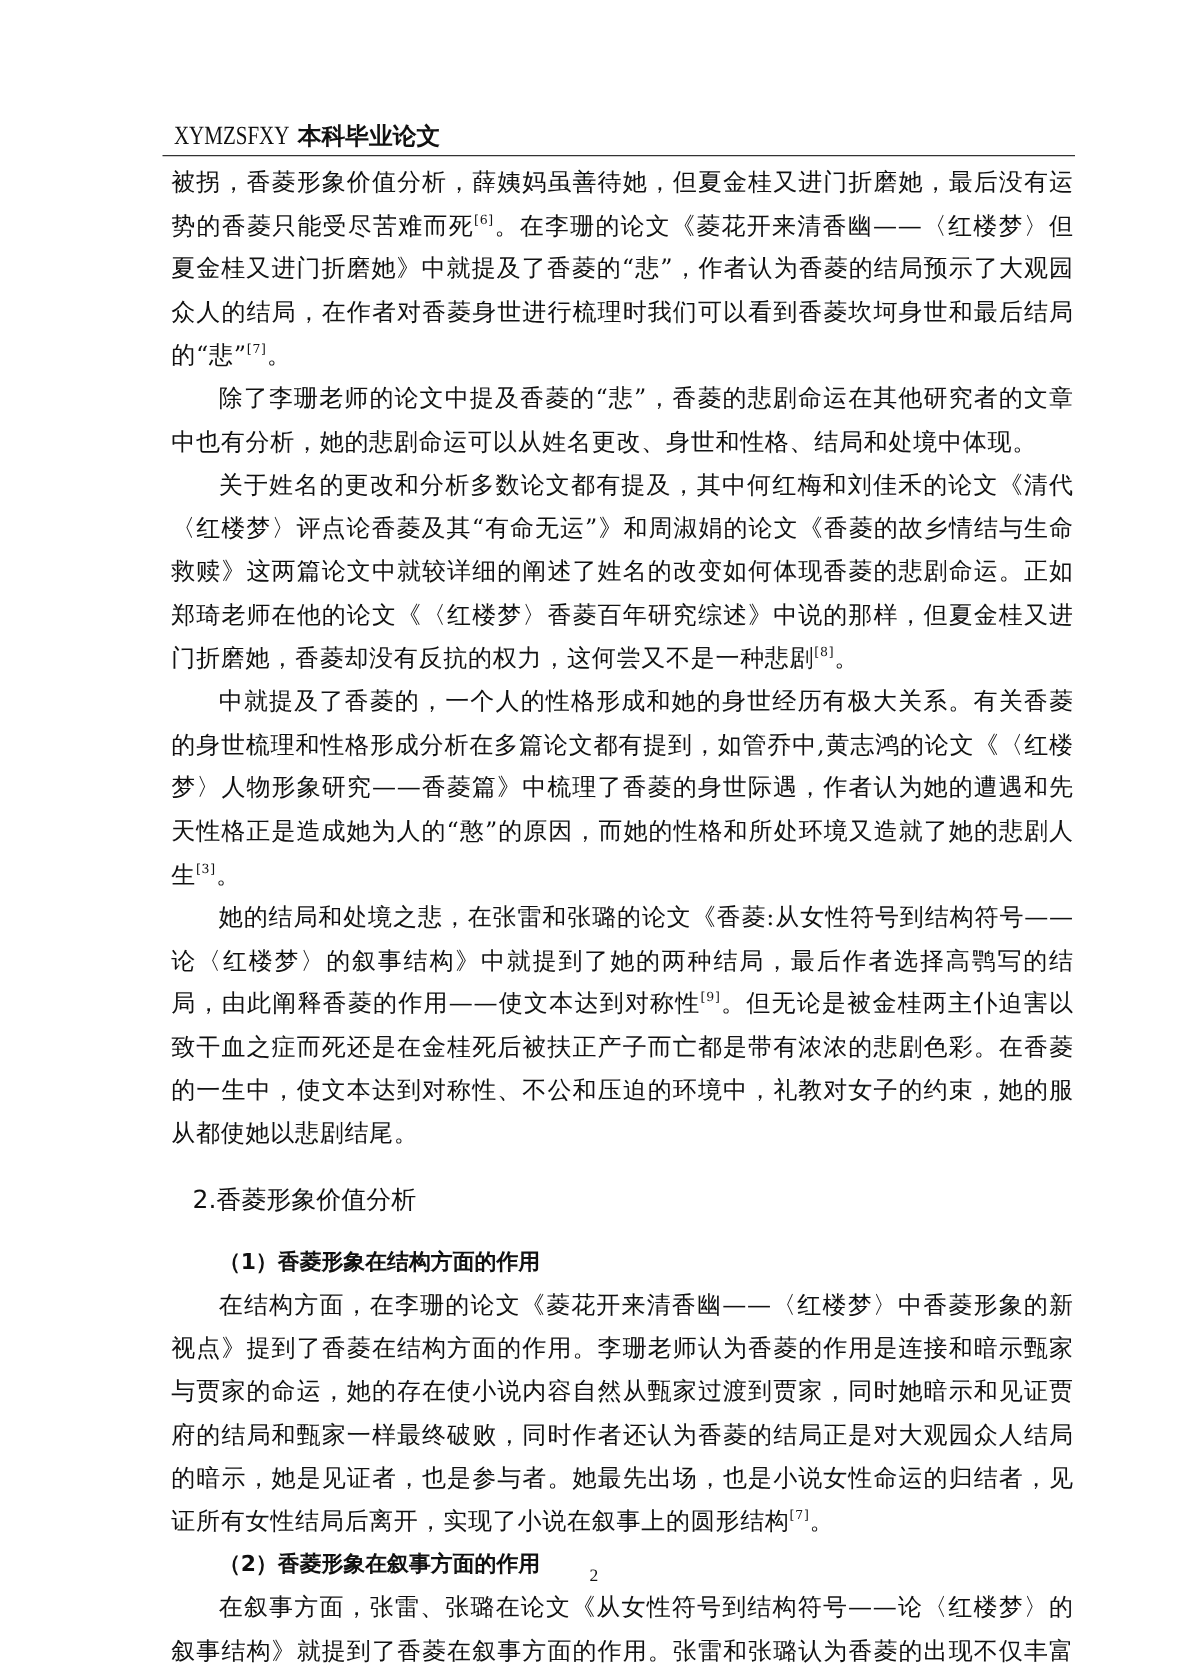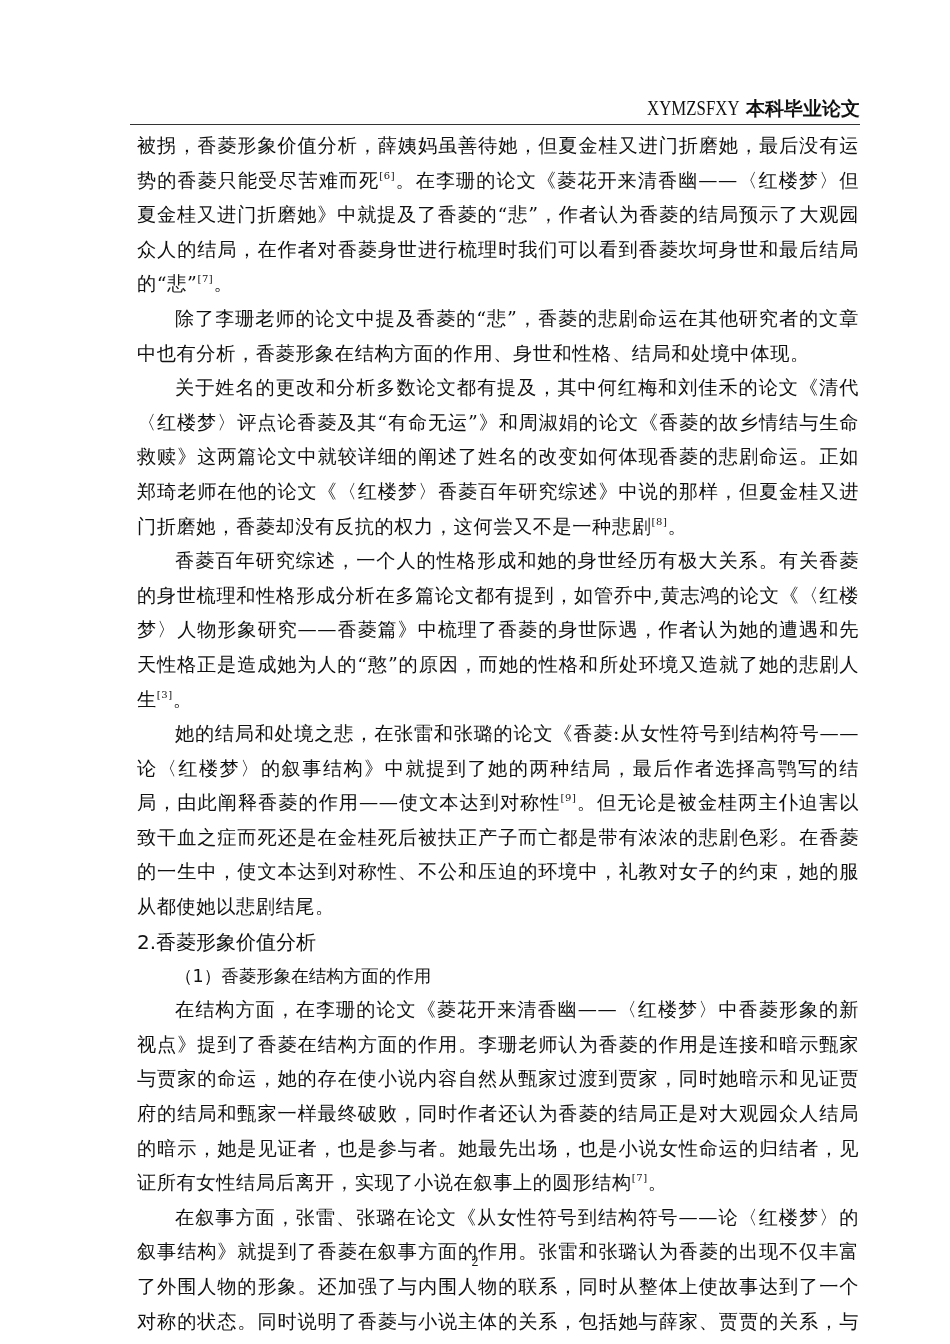--- a/index.html
+++ b/index.html
@@ -1,55 +1,56 @@
 <!DOCTYPE html>
 <html><head>
 <meta charset="utf-8">
 <style>
   html, body { margin: 0; padding: 0; background: #ffffff; }
   body { width: 950px; height: 1344px; position: relative; overflow: hidden;
          font-family: "DejaVu Serif", "Liberation Serif", serif; color: #111; }
-  .header { position: absolute; left: 130px; top: 94px; width: 730px; text-align: right;
+  .header { position: absolute; left: 116px; top: 94px; width: 730px; text-align: left;
             font-size: 21px; line-height: 28px; }
   .header .latin { font-family: "Liberation Serif", serif; letter-spacing: 0px; transform: scaleX(0.8); display:inline-block; transform-origin:right center; }
   .header .cn { font-family: "DejaVu Sans", sans-serif; font-weight: bold; font-size: 19px; }
   .rule { position: absolute; left: 130px; top: 124px; width: 730px; height: 0; border-top: 1.5px solid #333; }
   .content { position: absolute; left: 137px; top: 129px; width: 722px; }
   .p { font-size: 19.2px; line-height: 34.6px; margin: 0; text-align: justify; text-align-last: left; letter-spacing: 0.6px; }
   .p.indent { text-indent: 38px; }
-  .h2 { font-family: "DejaVu Sans", sans-serif; font-size: 20px; line-height: 34px; margin: 0; font-weight: normal; }
-  .h3 { font-family: "DejaVu Sans", sans-serif; font-size: 17.5px; font-weight: normal; line-height: 34.6px; margin: 0; padding-left: 38px; }
+  .h2 { font-family: "DejaVu Sans", sans-serif; font-size: 20px; line-height: 34px; margin: 17px; font-weight: normal; }
+  .h3 { font-family: "DejaVu Sans", sans-serif; font-size: 17.5px; font-weight: bold; line-height: 34.6px; margin: 0; padding-left: 38px; }
   sup { font-size: 10px; vertical-align: 8px; line-height: 0; }
   .page-num { position: absolute; left: 0; width: 950px; top: 1254px; text-align: center;
               font-family: "Liberation Serif", serif; font-size: 14px; }
 </style>
 </head>
 <body>
 
 <div class="header">
   <span class="latin">XYMZSFXY</span>
   <span class="cn">本科毕业论文</span>
 </div>
 <div class="rule"></div>
 
 <div class="content">
   <p class="p"><span>被拐，香菱形象价值分析，薛姨妈虽善待她，但夏金桂又进门折磨她，最后没有运势的香菱只能受尽苦难而死</span><sup>[6]</sup><span>。在李珊的论文《菱花开来清香幽——〈红楼梦〉但夏金桂又进门折磨她》中就提及了香菱的“悲”，作者认为香菱的结局预示了大观园众人的结局，在作者对香菱身世进行梳理时我们可以看到香菱坎坷身世和最后结局的“悲”</span><sup>[7]</sup><span>。</span></p>
 
-  <p class="p indent"><span>除了李珊老师的论文中提及香菱的“悲”，香菱的悲剧命运在其他研究者的文章中也有分析，香菱形象在结构方面的作用、身世和性格、结局和处境中体现。</span></p>
+  <p class="p indent"><span>除了李珊老师的论文中提及香菱的“悲”，香菱的悲剧命运在其他研究者的文章中也有分析，她的悲剧命运可以从姓名更改、身世和性格、结局和处境中体现。</span></p>
 
   <p class="p indent"><span>关于姓名的更改和分析多数论文都有提及，其中何红梅和刘佳禾的论文《清代〈红楼梦〉评点论香菱及其“有命无运”》和周淑娟的论文《香菱的故乡情结与生命救赎》这两篇论文中就较详细的阐述了姓名的改变如何体现香菱的悲剧命运。正如郑琦老师在他的论文《〈红楼梦〉香菱百年研究综述》中说的那样，但夏金桂又进门折磨她，香菱却没有反抗的权力，这何尝又不是一种悲剧</span><sup>[8]</sup><span>。</span></p>
 
-  <p class="p indent"><span>香菱百年研究综述，一个人的性格形成和她的身世经历有极大关系。有关香菱的身世梳理和性格形成分析在多篇论文都有提到，如管乔中,黄志鸿的论文《〈红楼梦〉人物形象研究——香菱篇》中梳理了香菱的身世际遇，作者认为她的遭遇和先天性格正是造成她为人的“憨”的原因，而她的性格和所处环境又造就了她的悲剧人生</span><sup>[3]</sup><span>。</span></p>
+  <p class="p indent"><span>中就提及了香菱的，一个人的性格形成和她的身世经历有极大关系。有关香菱的身世梳理和性格形成分析在多篇论文都有提到，如管乔中,黄志鸿的论文《〈红楼梦〉人物形象研究——香菱篇》中梳理了香菱的身世际遇，作者认为她的遭遇和先天性格正是造成她为人的“憨”的原因，而她的性格和所处环境又造就了她的悲剧人生</span><sup>[3]</sup><span>。</span></p>
 
   <p class="p indent"><span>她的结局和处境之悲，在张雷和张璐的论文《香菱:从女性符号到结构符号——论〈红楼梦〉的叙事结构》中就提到了她的两种结局，最后作者选择高鹗写的结局，由此阐释香菱的作用——使文本达到对称性</span><sup>[9]</sup><span>。但无论是被金桂两主仆迫害以致干血之症而死还是在金桂死后被扶正产子而亡都是带有浓浓的悲剧色彩。在香菱的一生中，使文本达到对称性、不公和压迫的环境中，礼教对女子的约束，她的服从都使她以悲剧结尾。</span></p>
 
   <h2 class="h2">2.香菱形象价值分析</h2>
 
 
   <h3 class="h3">（1）香菱形象在结构方面的作用</h3>
 
   <p class="p indent"><span>在结构方面，在李珊的论文《菱花开来清香幽——〈红楼梦〉中香菱形象的新视点》提到了香菱在结构方面的作用。李珊老师认为香菱的作用是连接和暗示甄家与贾家的命运，她的存在使小说内容自然从甄家过渡到贾家，同时她暗示和见证贾府的结局和甄家一样最终破败，同时作者还认为香菱的结局正是对大观园众人结局的暗示，她是见证者，也是参与者。她最先出场，也是小说女性命运的归结者，见证所有女性结局后离开，实现了小说在叙事上的圆形结构</span><sup>[7]</sup><span>。</span></p>
 
+  <h3 class="h3">（2）香菱形象在叙事方面的作用</h3>
 
   <p class="p indent"><span>在叙事方面，张雷、张璐在论文《从女性符号到结构符号——论〈红楼梦〉的叙事结构》就提到了香菱在叙事方面的作用。张雷和张璐认为香菱的出现不仅丰富了外围人物的形象。还加强了与内围人物的联系，同时从整体上使故事达到了一个对称的状态。同时说明了香菱与小说主体的关系，包括她与薛家、贾贾的关系，与主体人物的</span></p>
 </div>
 
 <div class="page-num">2</div>
 
 </body></html>

